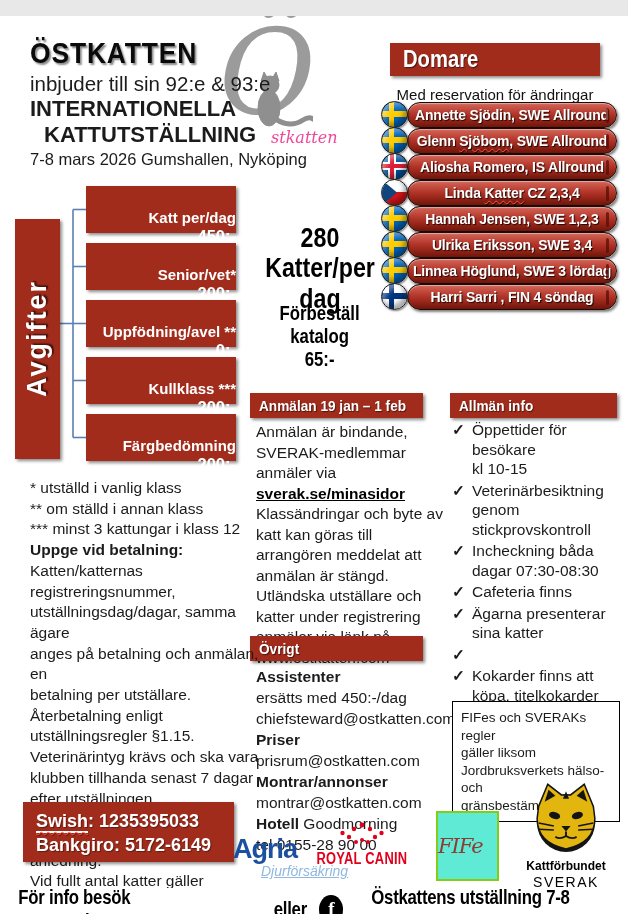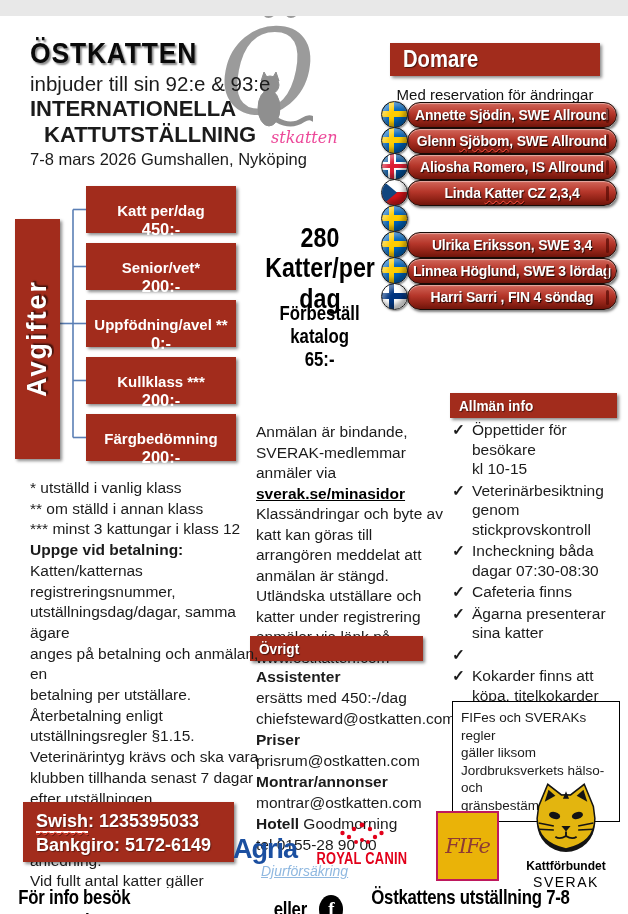--- a/index.html
+++ b/index.html
@@ -67,21 +67,21 @@
   .flag[data-flag="cz"] { background:linear-gradient(to bottom, #fff 50%, #D7141A 50%); }
   .flag[data-flag="cz"]::before { content:""; position:absolute; inset:0; background:#11457E;
       clip-path:polygon(0 0, 60% 50%, 0 100%); }
   .squig { text-decoration:underline wavy #ff5040 1px; text-underline-offset:2px; }
 
   
   .avgbar { left:15px; top:203px; width:45px; height:240px; display:flex;
             align-items:center; justify-content:center; }
   .avgbar span { writing-mode:vertical-rl; transform:rotate(180deg); font-size:27px;
                  font-weight:800; letter-spacing:2px; text-shadow:1.5px 1.5px 1.5px rgba(0,0,0,.6); }
-  .feebox { left:86px; width:150px; height:47px; text-align:center; padding-top:15px; }
+  .feebox { left:86px; width:150px; height:47px; text-align:right; padding-top:22px; }
   .feebox .fl { font-size:15px; font-weight:600; line-height:19px; }
   .feebox .fp { font-size:16.5px; font-weight:800; line-height:19px; }
   .connect { left:0; top:0; pointer-events:none; }
 
   
   .capacity { left:248px; top:209px; width:144px; text-align:center; font-weight:800;
               color:#000; font-size:27px; line-height:29px; }
   .katalog  { left:248px; top:287px; width:144px; text-align:center; font-weight:800;
               color:#000; font-size:19.5px; line-height:22px; }
   .anmhead  { left:250px; top:377px; width:173px; }
@@ -114,22 +114,22 @@
   
   .agria { left:233px; top:818px; width:78px; }
   .agria .aname { font-size:27px; font-weight:800; color:#1B4FA0; letter-spacing:-1px;
                   display:flex; align-items:center; gap:19px; }
   .agria .aicon { width:15px; height:15px; background:#1B4FA0; border-radius:3px; position:relative; }
   .agria .aicon::after { content:""; position:absolute; right:2px; bottom:2px; width:6px; height:6px;
                          background:#fff; border-radius:1px; }
   .agria .asub { font-size:14px; font-style:italic; color:#8FB8E0; margin:-2px 0 0 28px;text-decoration:underline; }
   .royal { left:306px; top:806px; width:112px; text-align:center; }
   .royal .rtext { font-size:15px; font-weight:800; color:#E2001A; letter-spacing:.3px; }
-  .fife  { left:436px; top:795px; width:63px; height:70px; border:2px solid #be185d;
-           display:flex; align-items:center; justify-content:center; background:#eab308; }
+  .fife  { left:436px; top:795px; width:63px; height:70px; border:2px solid #84cc16;
+           display:flex; align-items:center; background:#5eead4; }
   .fife .ftext { font-family:"DejaVu Serif", serif; font-style:italic; font-size:21px;
                  color:#8E3B34; letter-spacing:-1px; }
   .sverak { left:511px; top:763px; width:110px; text-align:center; color:#000; }
   .sverak .s1 { font-size:12px; line-height:15px;font-weight:bold; }
   .sverak .s2 { font-size:14px; letter-spacing:1.5px; }
 
   
   .footer { left:0; top:872px; width:628px; height:42px; background:#fff;
             display:flex; align-items:center; justify-content:center; gap:9px;
             font-weight:800; font-size:19.5px; color:#000; letter-spacing:-.3px; }
@@ -185,20 +185,23 @@
         </div>
     </div>
     <div class="jrow">
       <span class="flag" data-flag="cz"></span>
       <div class="jbtn">
           <span><span>Linda </span><span class="squig">Katter</span><span> CZ 2,3,4</span></span>
         </div>
     </div>
     <div class="jrow">
       <span class="flag" data-flag="swe"></span>
+      <div class="jbtn">
+          <span><span>Hannah Jensen, SWE 1,2,3</span><span class="squig"></span><span></span></span>
+        </div>
     </div>
     <div class="jrow">
       <span class="flag" data-flag="swe"></span>
       <div class="jbtn">
           <span><span>Ulrika Eriksson, SWE 3,4</span><span class="squig"></span><span></span></span>
         </div>
     </div>
     <div class="jrow">
       <span class="flag" data-flag="swe"></span>
       <div class="jbtn">
@@ -250,20 +253,21 @@
     <div class="fp">200:-</div>
   </div>
 
   <div class="abs capacity">
     <span class="condC"><span>280</span><br><span>Katter/per dag</span></span>
   </div>
   <div class="abs katalog">
     <span class="condC"><span>Förbeställ</span><br><span>katalog</span><br><span>65:-</span></span>
   </div>
 
+  <div class="abs redbox sechead anmhead"><span class="cond">Anmälan 19 jan – 1 feb</span></div>
   <div class="abs anmbody">
     <span>Anmälan är bindande, SVERAK-medlemmar anmäler via</span><br>
     <span class="lnk">sverak.se/minasidor</span>
     <div><span>Klassändringar och byte av katt kan göras till arrangören meddelat att anmälan är stängd.  Utländska utställare och katter under registrering anmäler via länk på</span> <span>www.ostkatten.com</span></div>
   </div>
 
   <div class="abs redbox sechead ovrhead"><span class="cond">Övrigt</span></div>
   <div class="abs ovrbody">
     <div><b>Assistenter</b><span></span></div>
     <div><b></b><span>ersätts med 450:-/dag</span></div>

